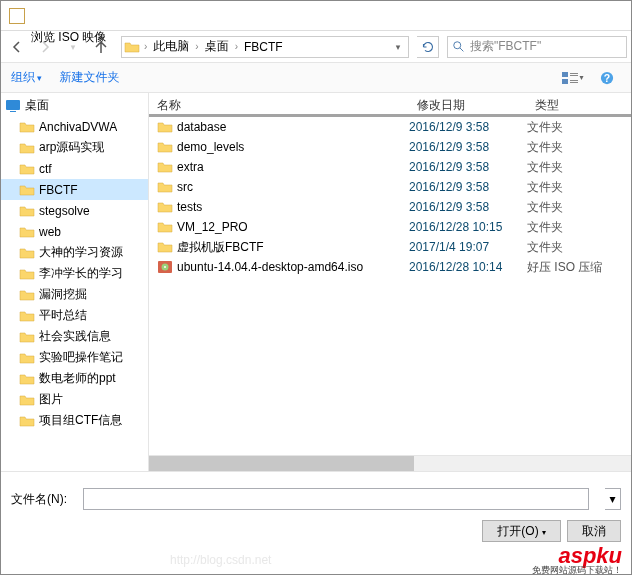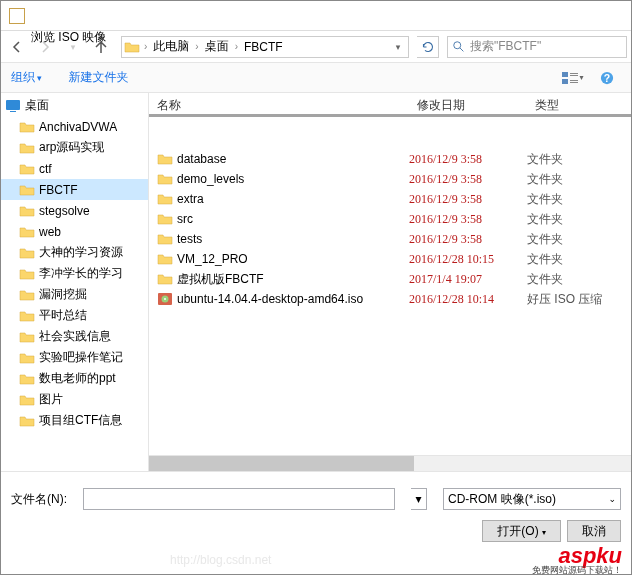--- a/index.html
+++ b/index.html
@@ -12,42 +12,42 @@
 .nav-btn.disabled { color: #ccc; }
 .addr-box { flex: 1; height: 22px; border: 1px solid #ccc; display: flex; align-items: center; padding: 0 2px; margin: 0 4px; }
 .addr-folder-icon { width: 16px; height: 16px; margin-right: 2px; }
 .breadcrumb { display: flex; align-items: center; flex: 1; }
 .crumb { padding: 0 4px; height: 36px; display: flex; align-items: center; }
 .crumb-sep { color: #888; padding: 0 2px; font-size: 10px; }
 .addr-drop { width: 16px; text-align: center; color: #666; }
 .refresh-btn { width: 22px; height: 22px; border: 1px solid #ccc; border-left: none; display: flex; align-items: center; justify-content: center; color: #3a6ea5; }
 .search-box { width: 180px; height: 22px; border: 1px solid #ccc; display: flex; align-items: center; padding: 0 4px; margin-left: 4px; color: #888; }
 .search-icon { width: 14px; color: #3a6ea5; margin-right: 4px; }
-.toolbar { height: 30px; display: flex; align-items: center; padding: 0 10px; border-bottom: 1px solid #e5e5e5; background: #fafafa; gap: 9px; }
+.toolbar { height: 30px; display: flex; align-items: center; padding: 0 10px; border-bottom: 1px solid #e5e5e5; background: #fafafa; }
 .tool-link { color: #1a73e8; margin-right: 18px; cursor: pointer; }
 .tool-drop { font-size: 9px; color: #1a73e8; margin-left: 2px; }
 .tool-right { margin-left: auto; display: flex; gap: 6px; }
 .tool-icon-btn { width: 28px; height: 20px; display: flex; align-items: center; justify-content: center; border: 1px solid transparent; }
 .main { display: flex; height: 378px; }
 .tree { width: 148px; border-right: 1px solid #e5e5e5; overflow: hidden; padding-top: 2px; }
 .tree-item { display: flex; align-items: center; height: 21px; padding-left: 18px; }
 .tree-item.root { padding-left: 4px; }
 .tree-item.selected { background: #cce8ff; }
 .tree-icon { width: 16px; height: 16px; margin-right: 4px; flex-shrink: 0; }
 .tree-label { white-space: nowrap; overflow: hidden; }
 .files { flex: 1; display: flex; flex-direction: column; overflow: hidden; }
 .file-header { display: flex; height: 24px; border-bottom: 3px solid #a3a3a3; }
 .col { padding: 4px 8px; color: #333; border-right: 1px solid transparent; }
 .col-name { width: 260px; }
 .col-date { width: 118px; }
 .col-type { flex: 1; }
-.file-list { flex: 1; overflow: hidden; margin-top: 32px; }
+.file-list { flex: 1; overflow: hidden; }
 .file-row { display: flex; height: 20px; align-items: center; }
 .fcell-name { width: 260px; display: flex; align-items: center; padding-left: 8px; }
-.fcell-date { width: 118px; color: #b91c1c; font-family: Liberation Serif, serif; }
+.fcell-date { width: 118px; color: #0c4a6e; }
 .fcell-type { flex: 1; color: #555; white-space: nowrap; }
 .file-icon { width: 16px; height: 16px; margin-right: 4px; flex-shrink: 0; }
 .hscroll { height: 16px; background: #f0f0f0; border-top: 1px solid #e5e5e5; display: flex; }
 .hscroll-thumb { background: #c7c7c7; height: 100%; }
 .bottom { padding: 16px 10px 6px; display: flex; align-items: center; gap: 16px; border-top: 1px solid #e5e5e5; }
 .fn-label { white-space: nowrap; }
 .fn-input { flex: 1; height: 22px; border: 1px solid #abadb3; padding: 0 4px; }
 .fn-drop { width: 16px; height: 22px; border: 1px solid #abadb3; border-left: none; display: flex; align-items: center; justify-content: center; font-size: 9px; }
 .type-select { width: 178px; height: 22px; border: 1px solid #abadb3; display: flex; align-items: center; padding: 0 4px; justify-content: space-between; }
 .btn-row { display: flex; justify-content: flex-end; padding: 4px 10px 8px; gap: 6px; }
@@ -340,24 +340,20 @@
     </div>
   </div>
 </div>
 
 <div class="bottom">
   <span class="fn-label">文件名(N):</span>
   <input class="fn-input" value="" style="">
   <div class="fn-drop">
       <span>▾</span>
     </div>
-  <div class="type-select">
-    <span>CD-ROM 映像(*.iso)</span>
-    <span style="font-size:9px;">⌄</span>
-  </div>
 </div>
 
 <div class="btn-row">
   <button class="dlg-btn">
     <span>打开(O)</span> <span style="font-size:8px;">▾</span>
   </button>
   <button class="dlg-btn">取消</button>
 </div>
 
 <div class="faint-url">http://blog.csdn.net</div>

